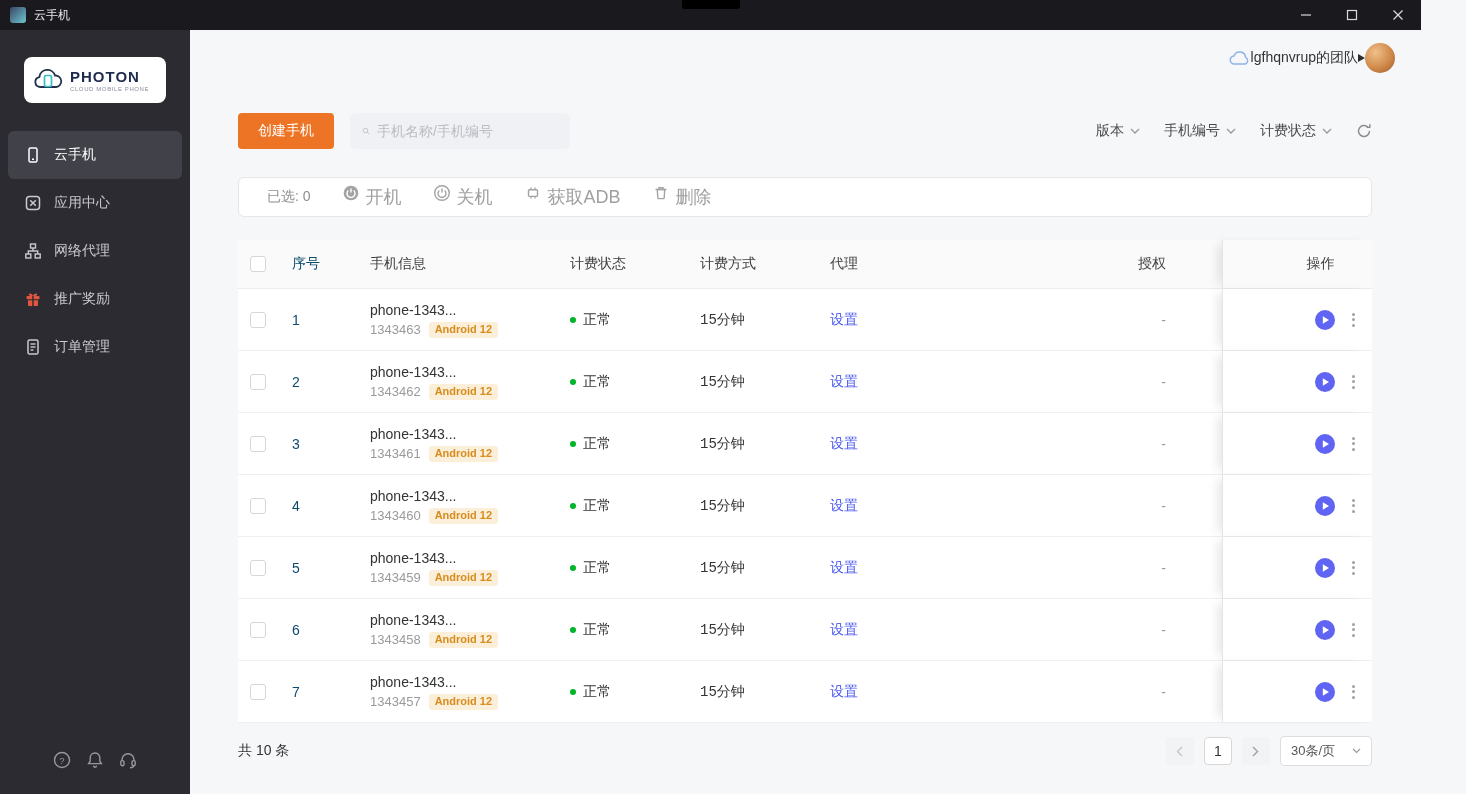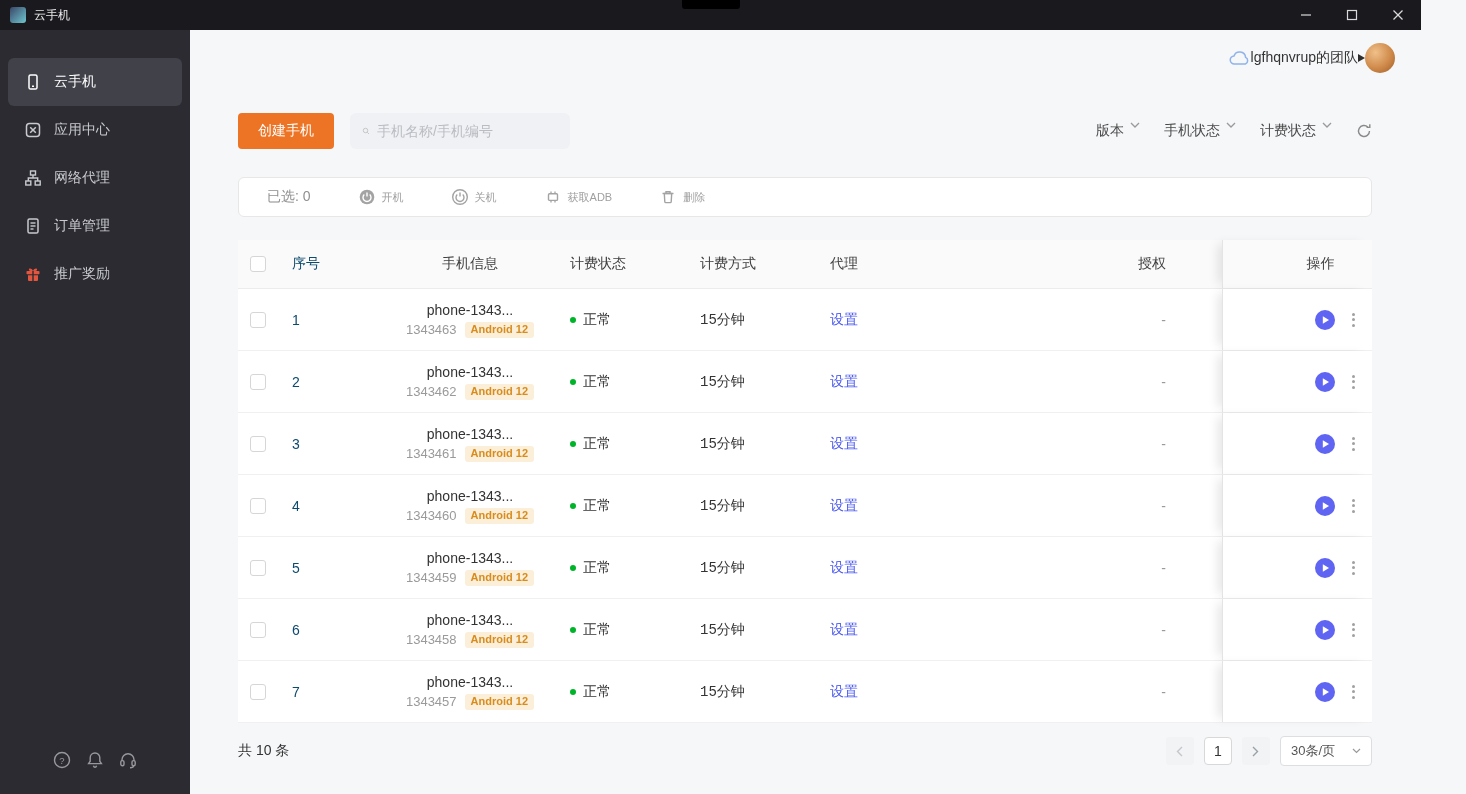--- a/index.html
+++ b/index.html
@@ -40,37 +40,37 @@
 
   .content { flex: 1; padding: 0 49px 0 48px; min-height: 0; }
 
   
   .toolbar-row { margin-top: 27px; height: 36px; display: flex; align-items: center; }
   .btn-create { height: 36px; padding: 0 20px; background: #ed7425; border: none; border-radius: 4px; color: #fff; font-size: 14px; font-family: inherit; cursor: pointer; }
   .search-box { margin-left: 16px; width: 220px; height: 36px; background: #f0f1f4; border-radius: 6px; display: flex; align-items: center; gap: 7px; padding: 0 12px; }
   .search-box input { flex: 1; border: none; outline: none; background: transparent; font-size: 14px; font-family: inherit; color: #333; }
   .search-box input::placeholder { color: #b9bcc2; }
   .filters { margin-left: auto; display: flex; align-items: center; gap: 24px; }
-  .filter { display: flex; gap: 6px; color: #4a4a4a; font-size: 14px; cursor: pointer; }
+  .filter { display: flex; align-items: center; gap: 6px; color: #4a4a4a; font-size: 14px; cursor: pointer; }
   .refresh { cursor: pointer; }
 
   
-  .action-bar { margin-top: 28px; height: 40px; background: #fff; border: 1px solid #e7e7e7; border-radius: 6px; display: flex; align-items: center; gap: 48px; padding: 0 28px; }
+  .action-bar { margin-top: 28px; height: 40px; background: #fff; border: 1px solid #e7e7e7; border-radius: 6px; display: flex; align-items: center; gap: 32px; padding: 0 28px; }
   .ab-selected { color: #8f8f8f; font-size: 14px; }
-  .ab-action { display: flex; align-items: flex-end; gap: 7px; color: #a0a0a0; font-size: 11px; cursor: pointer; }
+  .ab-action { display: flex; align-items: flex-start; gap: 7px; color: #a0a0a0; font-size: 18px; cursor: pointer; }
 
   
   .table { margin-top: 23px; background: #fff; }
   .t-row { position: relative; display: flex; align-items: center; height: 62px; background: #fff; border-bottom: 1px solid #f0f0f0; }
   .t-head { height: 49px; background: #fafafa; border-bottom: 1px solid #ececec; color: #404040; }
   .c-check { width: 54px; flex: 0 0 54px; padding-left: 12px; }
   .cb { display: block; width: 16px; height: 16px; background: #fff; border: 1px solid #d6d6d6; border-radius: 3px; cursor: pointer; }
   .t-head .cb { background: #fff; }
   .c-index { width: 78px; flex: 0 0 78px; color: #0c4a6e; }
-  .c-name { width: 200px; flex: 0 0 200px; display: flex; flex-direction: column; justify-content: center; gap: 4px; align-items: center; }
+  .c-name { width: 200px; flex: 0 0 200px; display: flex; flex-direction: column; justify-content: center; gap: 4px; }
   .phone-name { font-size: 14px; color: #333; }
   .name-line2 { display: flex; align-items: center; gap: 8px; }
   .serial { font-size: 13px; color: #9a9a9a; }
   .badge { font-size: 11px; font-weight: bold; color: #d88c1e; background: #fbefd9; border-radius: 3px; padding: 1.5px 6px; line-height: 13px; }
   .c-status { width: 130px; flex: 0 0 130px; display: flex; align-items: center; gap: 7px; }
   .dot { width: 6px; height: 6px; border-radius: 50%; background: #00b42a; }
   .c-billing { width: 130px; flex: 0 0 130px; font-family: Liberation Mono, monospace; }
   .c-proxy { width: 226px; flex: 0 0 226px; }
   .link { color: #4d5bf0; cursor: pointer; }
   .c-auth { width: 130px; flex: 0 0 130px; text-align: right; padding-right: 20px; }
@@ -117,20 +117,30 @@
             <line x1="1.5" y1="1.5" x2="10.5" y2="10.5" stroke="#d9d9d9" stroke-width="1.2"></line>
             <line x1="10.5" y1="1.5" x2="1.5" y2="10.5" stroke="#d9d9d9" stroke-width="1.2"></line>
           </svg>
       </div>
     </div>
   </div>
 
   <div class="app-body">
 
     <aside class="sidebar">
+      <div class="logo-box">
+        <svg width="30" height="24" viewBox="0 0 30 24">
+          <path d="M7 19a5 5 0 0 1-.6-9.9A8 8 0 0 1 22 7.5 5.5 5.5 0 0 1 23 19z" fill="none" stroke="#22304d" stroke-width="1.8"></path>
+          <rect x="11.5" y="7.5" width="7" height="11" rx="1.6" fill="none" stroke="#35bdc4" stroke-width="1.7"></rect>
+        </svg>
+        <div>
+          <div class="logo-name">PHOTON</div>
+          <div class="logo-tag">CLOUD MOBILE PHONE</div>
+        </div>
+      </div>
 
       <nav class="menu">
         <div class="menu-item active">
           <svg class="mi" viewBox="0 0 18 18">
               <rect x="5" y="2" width="8" height="14" rx="1.6" fill="none" stroke="#fff" stroke-width="1.5"></rect>
               <line x1="8" y1="13.2" x2="10" y2="13.2" stroke="#fff" stroke-width="1.5"></line>
             </svg>
           <span>云手机</span>
         </div>
         <div class="menu-item">
@@ -142,40 +152,40 @@
           <span>应用中心</span>
         </div>
         <div class="menu-item">
           <svg class="mi" viewBox="0 0 18 18">
               <rect x="6.5" y="2" width="5" height="4" fill="none" stroke="#c9cad0" stroke-width="1.4"></rect>
               <rect x="1.8" y="12" width="5" height="4" fill="none" stroke="#c9cad0" stroke-width="1.4"></rect>
               <rect x="11.2" y="12" width="5" height="4" fill="none" stroke="#c9cad0" stroke-width="1.4"></rect>
               <path d="M9 6v3M4.3 12V9h9.4v3" fill="none" stroke="#c9cad0" stroke-width="1.4"></path>
             </svg>
           <span>网络代理</span>
-        </div>
-        <div class="menu-item">
-          <svg class="mi" viewBox="0 0 18 18">
-              <rect x="4" y="2" width="10" height="14" rx="1.6" fill="none" stroke="#c9cad0" stroke-width="1.5"></rect>
-              <line x1="6.5" y1="6" x2="11.5" y2="6" stroke="#c9cad0" stroke-width="1.4"></line>
-              <line x1="6.5" y1="9" x2="11.5" y2="9" stroke="#c9cad0" stroke-width="1.4"></line>
-              <line x1="6.5" y1="12" x2="9.5" y2="12" stroke="#c9cad0" stroke-width="1.4"></line>
-            </svg>
-          <span>订单管理</span>
         </div>
         <div class="menu-item">
           <svg class="mi" viewBox="0 0 18 18">
               <rect x="2.5" y="6" width="13" height="3.2" rx="0.8" fill="#e2553f"></rect>
               <path d="M4 10.2h10V15a1 1 0 0 1-1 1H5a1 1 0 0 1-1-1z" fill="#e2553f"></path>
               <rect x="8.3" y="6" width="1.4" height="10" fill="#2b2b31"></rect>
               <path d="M9 6C7.8 2.8 4.6 3 4.9 4.7 5.1 6.2 7.2 6 9 6z" fill="#e2553f"></path>
               <path d="M9 6c1.2-3.2 4.4-3 4.1-1.3C12.9 6.2 10.8 6 9 6z" fill="#e2553f"></path>
             </svg>
           <span>推广奖励</span>
         </div>
+        <div class="menu-item">
+          <svg class="mi" viewBox="0 0 18 18">
+              <rect x="4" y="2" width="10" height="14" rx="1.6" fill="none" stroke="#c9cad0" stroke-width="1.5"></rect>
+              <line x1="6.5" y1="6" x2="11.5" y2="6" stroke="#c9cad0" stroke-width="1.4"></line>
+              <line x1="6.5" y1="9" x2="11.5" y2="9" stroke="#c9cad0" stroke-width="1.4"></line>
+              <line x1="6.5" y1="12" x2="9.5" y2="12" stroke="#c9cad0" stroke-width="1.4"></line>
+            </svg>
+          <span>订单管理</span>
+        </div>
       </nav>
 
       <div class="sidebar-foot">
         <svg class="sf-icon" viewBox="0 0 20 20">
             <circle cx="10" cy="10" r="7.5" fill="none" stroke="#97989c" stroke-width="1.4"></circle>
             <text x="10" y="13.6" text-anchor="middle" font-size="9.5" fill="#97989c" font-family="Liberation Sans, sans-serif">?</text>
           </svg>
         <svg class="sf-icon" viewBox="0 0 20 20">
             <path d="M10 3c-3 0-4.8 2.2-4.8 4.8v3.4L3.6 13.6h12.8l-1.6-2.4V7.8C14.8 5.2 13 3 10 3z" fill="none" stroke="#97989c" stroke-width="1.4"></path>
             <path d="M8.4 15.8c.3 1 .9 1.5 1.6 1.5s1.3-.5 1.6-1.5" fill="none" stroke="#97989c" stroke-width="1.4"></path>
@@ -211,21 +221,21 @@
             <input type="text" placeholder="手机名称/手机编号" style="">
           </div>
           <div class="filters">
             <div class="filter">
               <span>版本</span>
               <svg width="10" height="6">
                   <polyline points="1,1 5,5 9,1" fill="none" stroke="#9a9a9a" stroke-width="1.3"></polyline>
                 </svg>
             </div>
             <div class="filter">
-              <span>手机状态</span>
+              <span>手机编号</span>
               <svg width="10" height="6">
                   <polyline points="1,1 5,5 9,1" fill="none" stroke="#9a9a9a" stroke-width="1.3"></polyline>
                 </svg>
             </div>
             <div class="filter">
               <span>计费状态</span>
               <svg width="10" height="6">
                   <polyline points="1,1 5,5 9,1" fill="none" stroke="#9a9a9a" stroke-width="1.3"></polyline>
                 </svg>
             </div>

